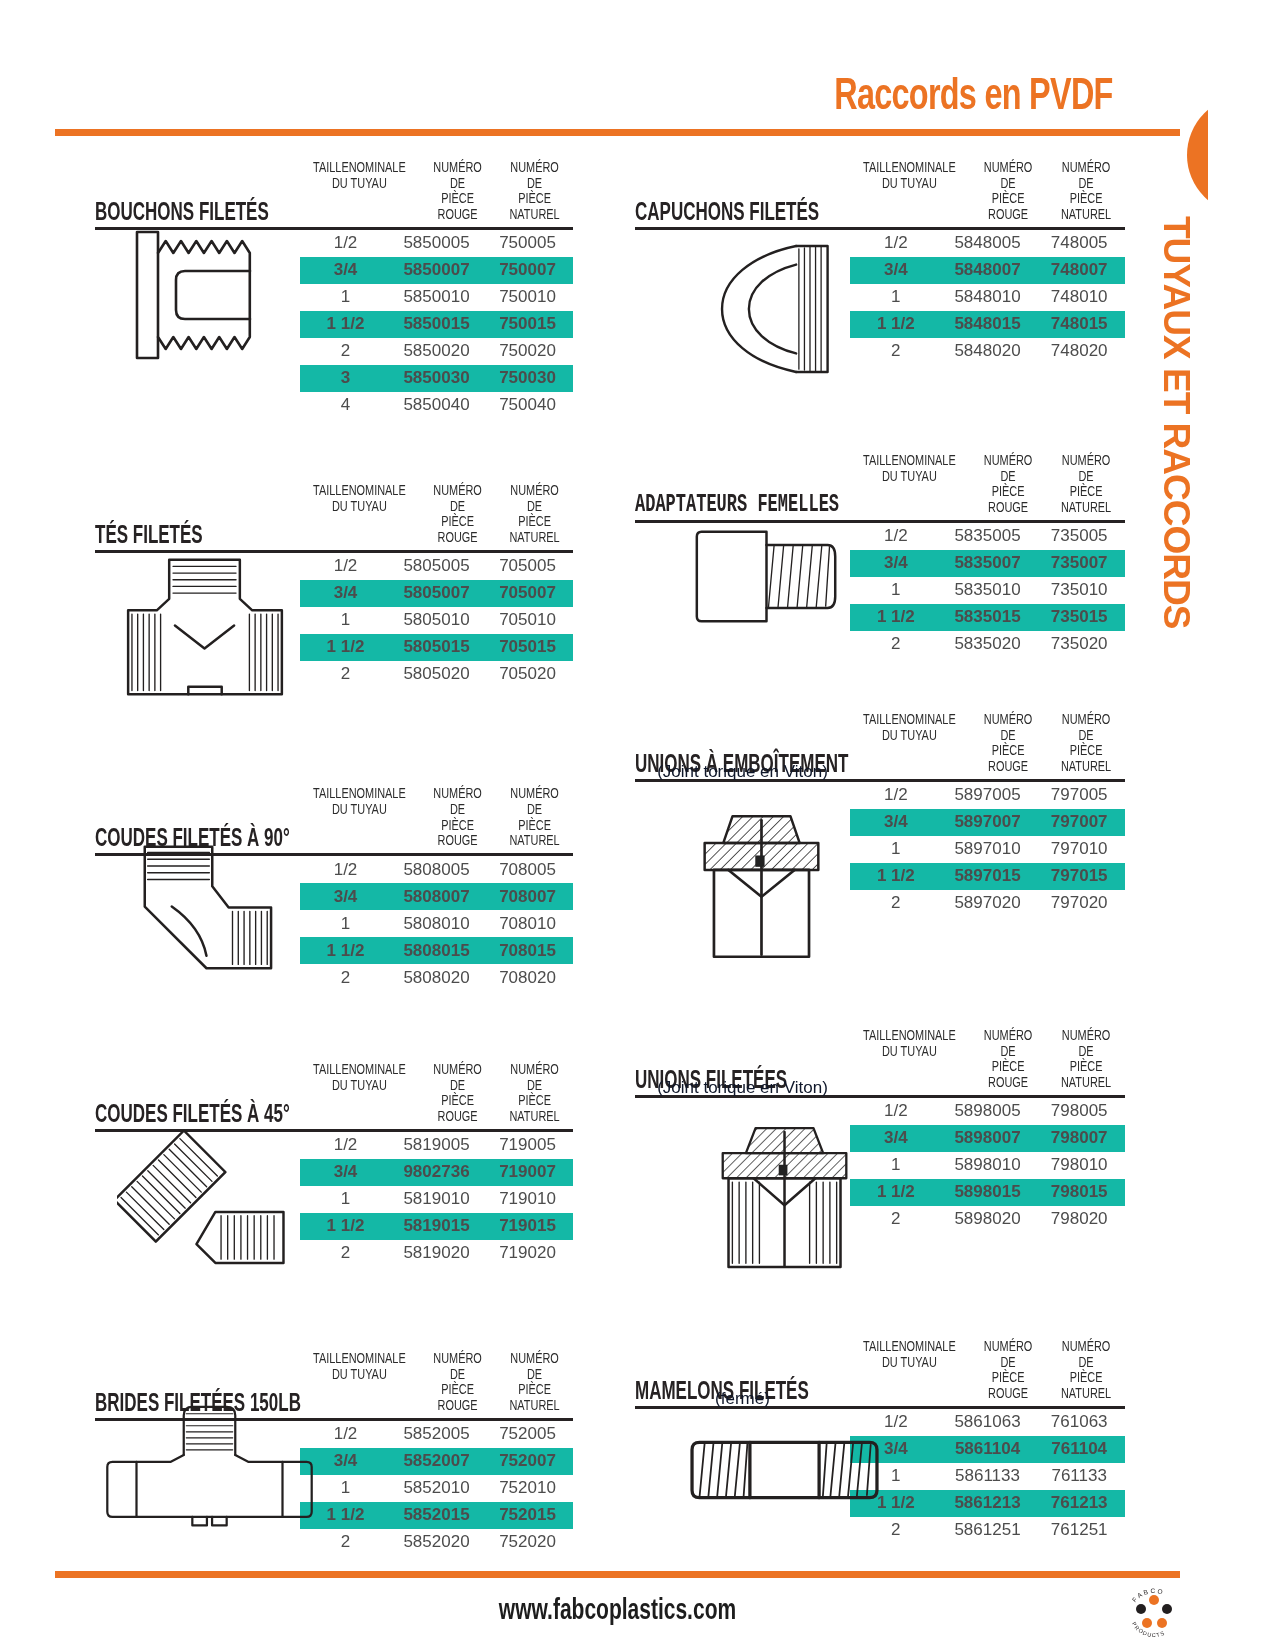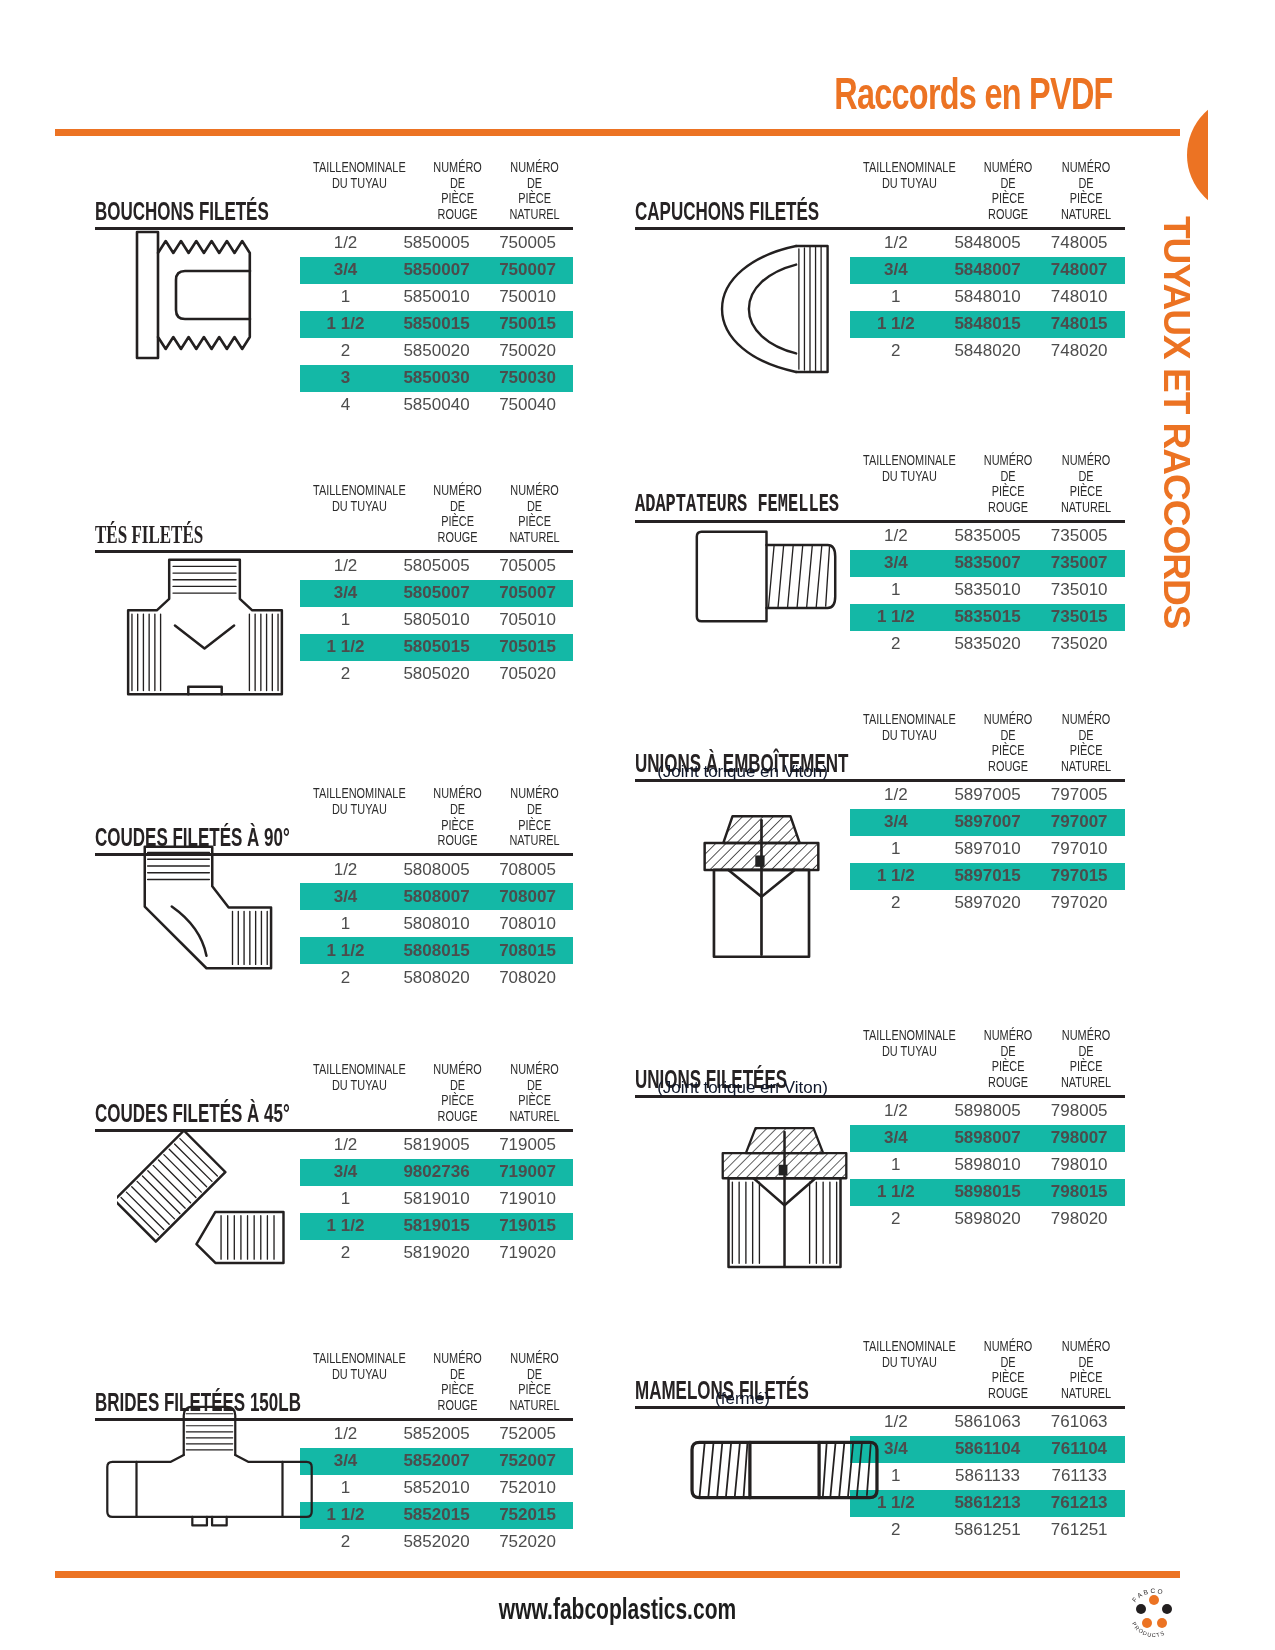--- a/index.html
+++ b/index.html
@@ -167,21 +167,21 @@
           </div>
           <div class="row">
             <div class="cell">2</div>
             <div class="cell">5848020</div>
             <div class="cell">748020</div>
           </div>
         </div>
       </div>
       <div class="block" style="left: 95px; top: 483px; width: 478px;">
         <div class="block-head">
-          <div class="title-cell" style="width: 205px; font-family: Liberation Serif, serif;">
+          <div class="title-cell" style="width: 205px;">
             <div class="block-title">TÉS FILETÉS</div>
           </div>
           <div class="cols">
             <div class="col-h">
               <div>TAILLENOMINALE</div>
               <div>DU TUYAU</div>
             </div>
             <div class="col-h">
               <div>NUMÉRO DE</div>
               <div>PIÈCE ROUGE</div>

